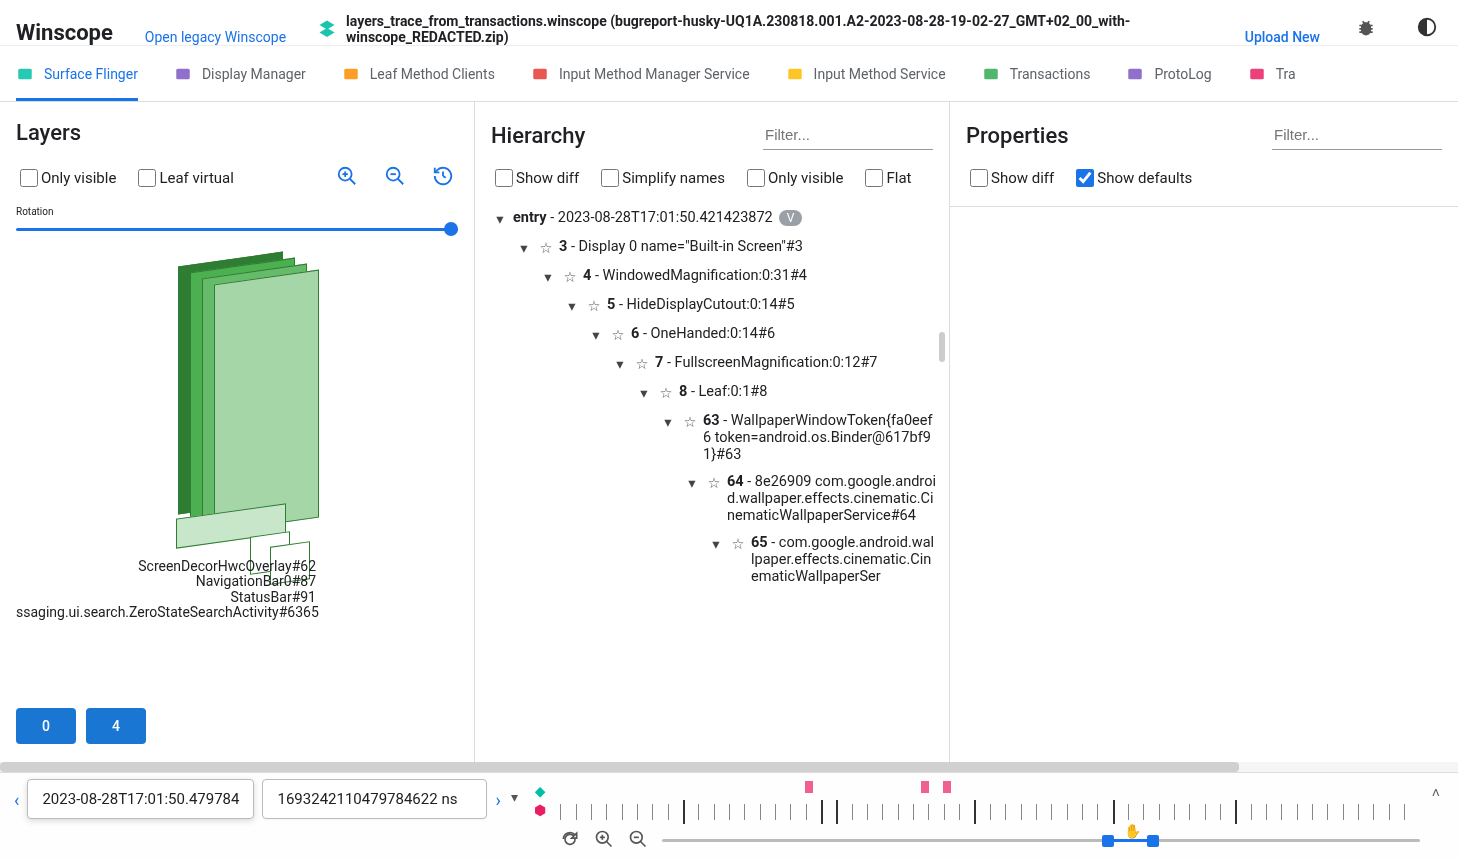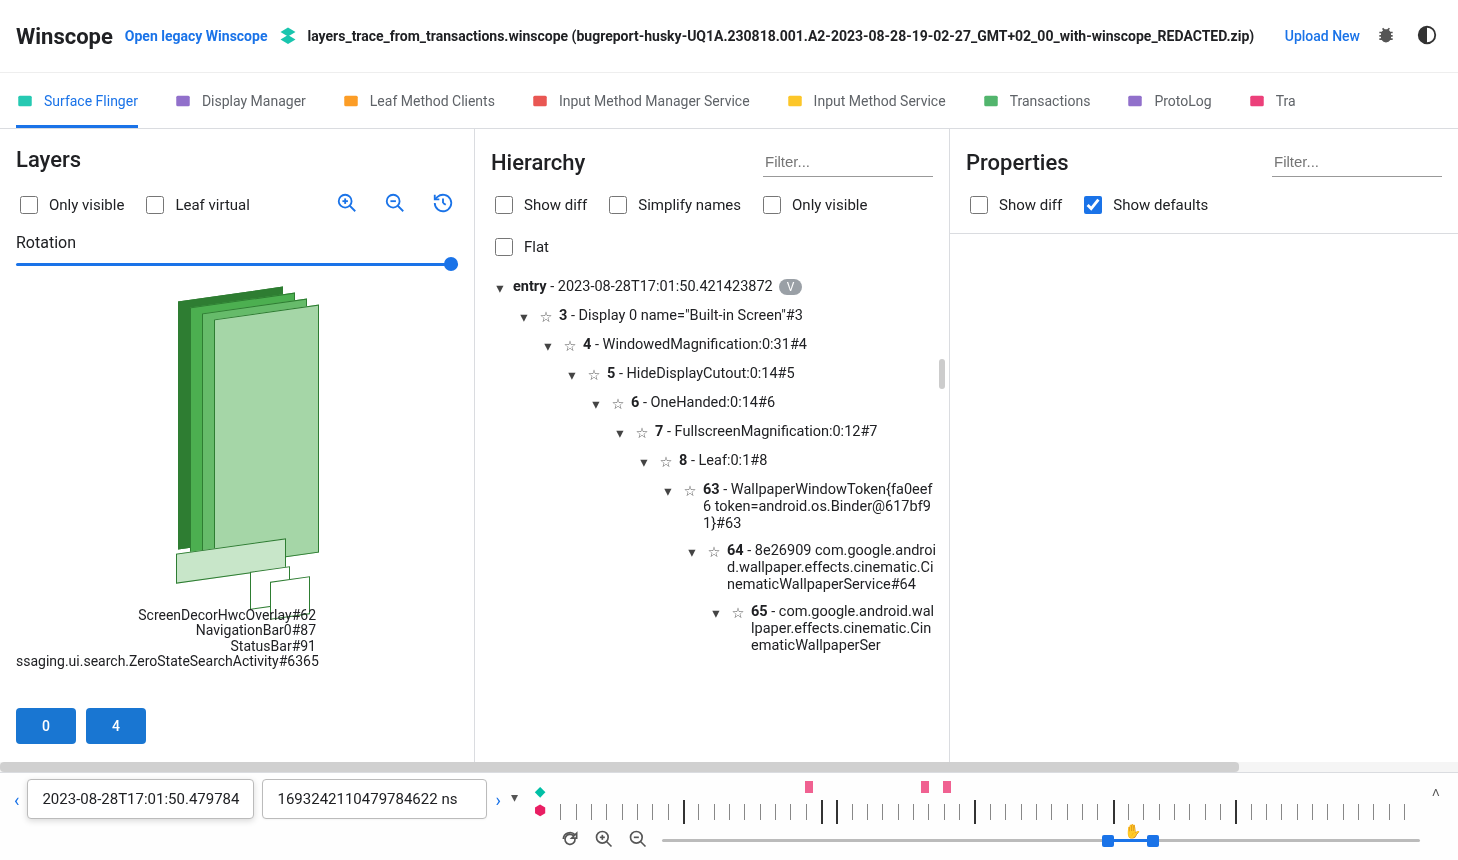--- a/index.html
+++ b/index.html
@@ -23,28 +23,28 @@
     width: 1458px;
     height: 860px;
     overflow: hidden;
     display: flex;
     flex-direction: column;
   }
 
   
   .topbar {
     display: flex;
-    align-items: center;
-    height: 73px;
+    align-items: flex-end;
+    height: 46px;
     padding: 0 16px;
-    gap: 12px;
+    gap: 32px;
     border-bottom: 1px solid #eee;
   }
   .app-title { font-size: 22px; font-weight: 700; }
-  .legacy-link { color: var(--blue); font-weight: 700; cursor: pointer; }
+  .legacy-link { color: var(--blue); font-weight: 400; cursor: pointer; }
   .file-block { display: flex; align-items: center; gap: 10px; flex: 1; }
   .file-icon { color: #00bfa5; }
   .file-name { font-weight: 700; color: var(--text); }
   .upload-link { color: var(--blue); font-weight: 500; cursor: pointer; }
   .top-icon { cursor: pointer; padding: 4px; }
 
   
   .tabs {
     display: flex;
     align-items: stretch;
@@ -99,34 +99,34 @@
     background: transparent;
   }
 
   .opts-row {
     display: flex;
     align-items: center;
     gap: 18px;
     padding: 8px 16px 10px 16px;
     flex-wrap: wrap;
   }
-  .chk { display: flex; align-items: center; gap: 8px; cursor: pointer; font-size: 15px; justify-content: flex-end; }
+  .chk { display: flex; align-items: center; gap: 0; cursor: pointer; font-size: 15px; justify-content: flex-end; }
   .chk input[type=checkbox] {
     width: 18px; height: 18px; accent-color: var(--blue);
   }
   .spacer { flex: 1; }
   .view-icon { cursor: pointer; color: var(--blue); padding: 4px; }
 
   .sliders-row {
     display: flex;
     gap: 40px;
     padding: 2px 16px 10px 16px;
   }
   .slider-block { flex: 1; }
-  .slider-label { font-size: 16px; color: var(--text); margin-bottom: 2px; }
+  .slider-label { font-size: 10px; color: var(--text); margin-bottom: 2px; }
   .slider-track {
     position: relative;
     height: 20px;
     display: flex;
     align-items: center;
   }
   .slider-line {
     height: 3px;
     background: var(--blue);
     width: 100%;
@@ -154,21 +154,21 @@
     height: 340px;
   }
   .layer-rect {
     position: absolute;
     border: 1px solid #2e7d32;
     transform: skewY(-8deg);
   }
   .viz-labels {
     position: absolute;
     left: 16px;
-    top: 324px;
+    top: 310px;
     font-size: 14px;
     text-align: right;
     width: 300px;
     line-height: 1.1;
   }
   .viz-labels .line { white-space: nowrap; }
 
   .chips-row {
     display: flex;
     gap: 10px;

